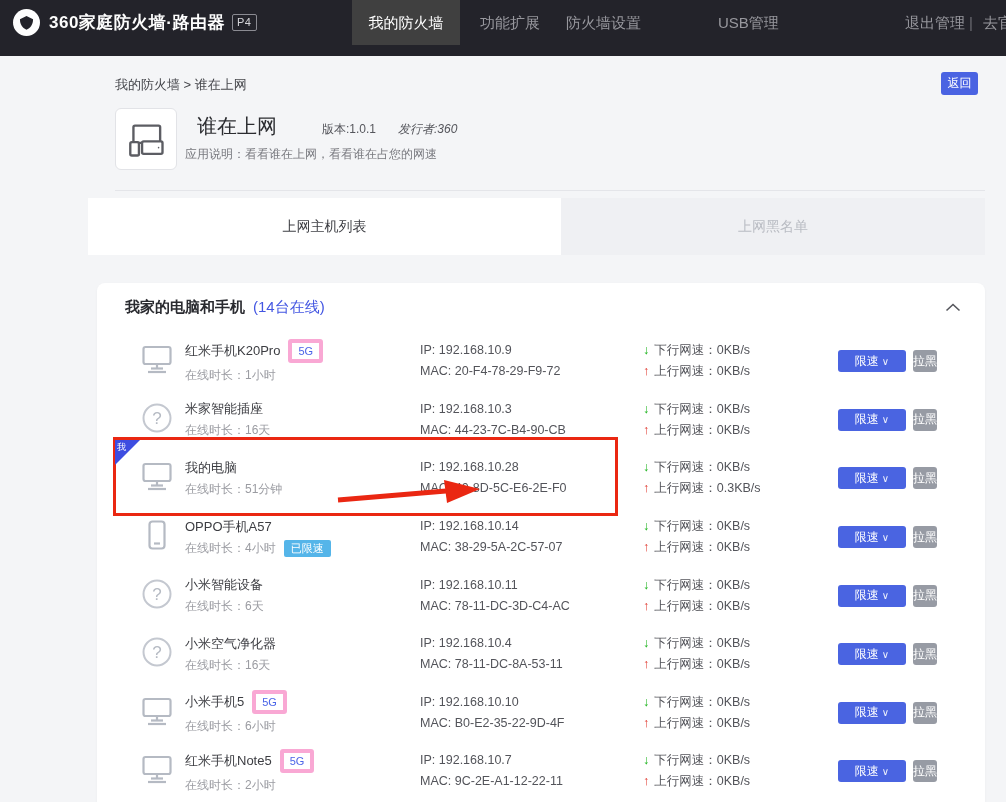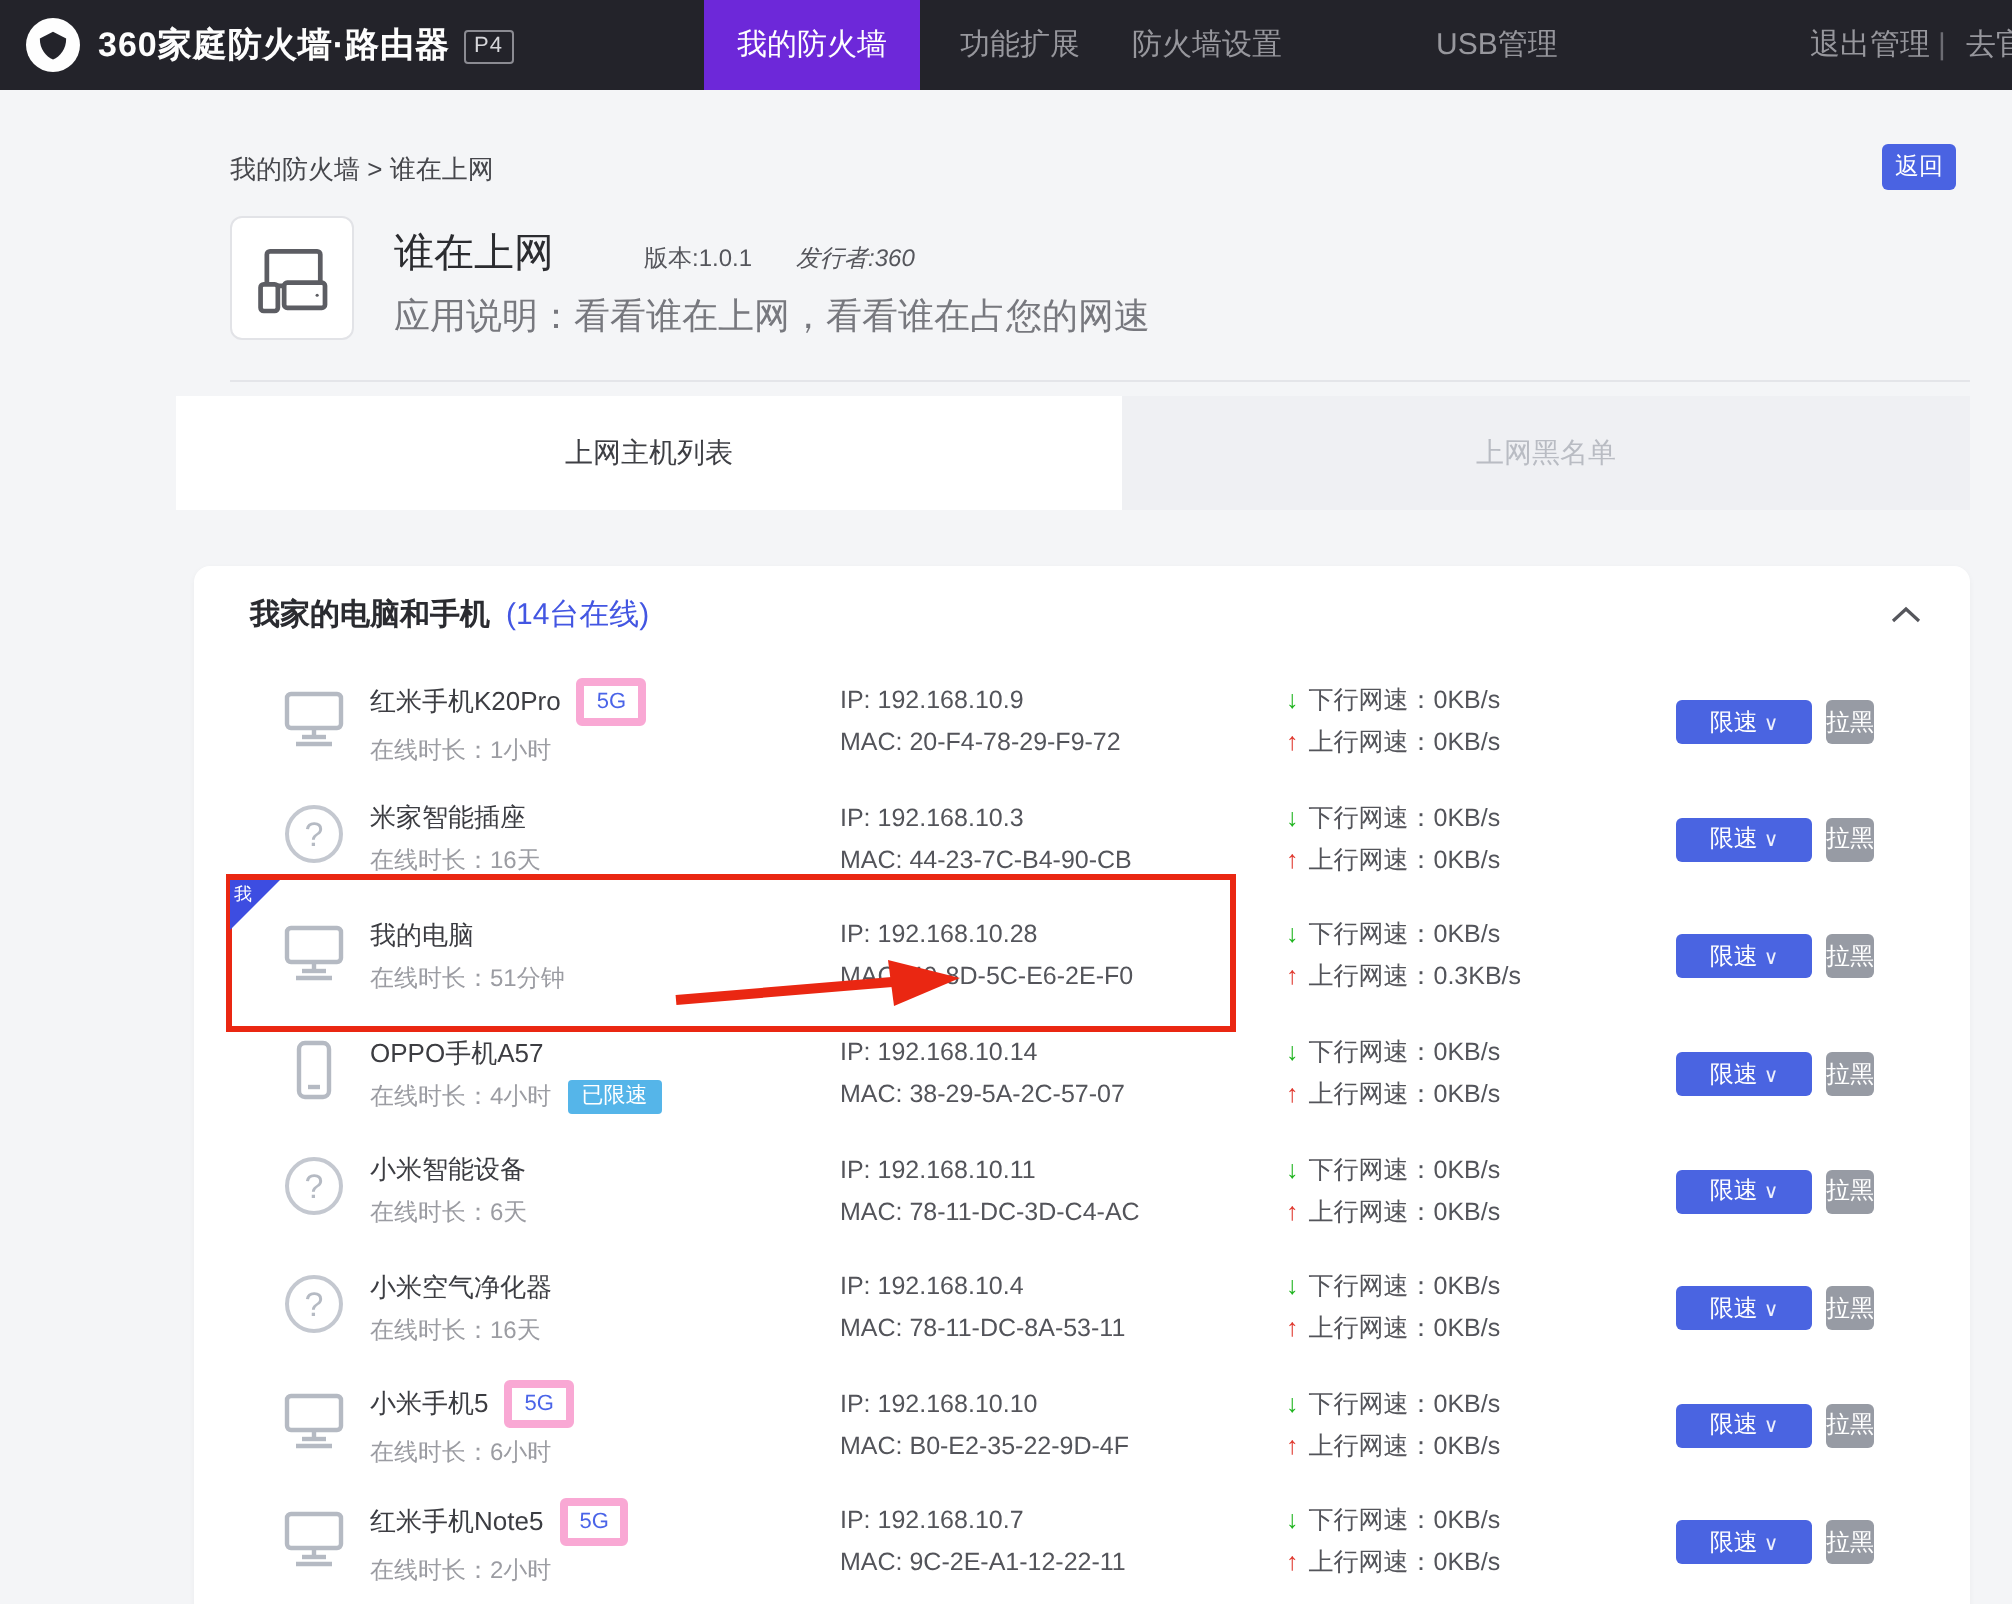--- a/index.html
+++ b/index.html
@@ -1,43 +1,43 @@
 <!DOCTYPE html>
 <html><head>
 <meta charset="utf-8">
 <style>
   * { margin:0; padding:0; box-sizing:border-box; }
   html,body { width:1006px; height:802px; overflow:hidden; }
   body { font-family:"Liberation Sans","DejaVu Sans",sans-serif; background:#f4f5f7; position:relative; }
 
   
-  .navbar { position:absolute; top:0; left:0; width:1006px; height:45px; background:#23232a; overflow:hidden; }
+  .navbar { position:absolute; top:0; left:0; width:1006px; height:56px; background:#23232a; overflow:hidden; }
   .logo-circle { position:absolute; left:13px; top:9px; width:27px; height:27px; border-radius:50%; background:#fefefe; display:flex; align-items:center; justify-content:center; }
   .brand { position:absolute; left:49px; top:0; height:45px; line-height:45px; color:#fdfdfd; font-size:17px; font-weight:bold; letter-spacing:.5px; white-space:nowrap; }
   .brand-badge { display:inline-block; margin-left:7px; padding:0 4px; border:1px solid #8b8b92; border-radius:2px; color:#d6d6da; font-size:11px; font-weight:normal; line-height:15px; vertical-align:2px; }
   .nav-item { position:absolute; top:0; height:45px; line-height:45px; color:#97979d; font-size:15px; white-space:nowrap; cursor:pointer; }
-  .nav-item.active { background:#6d28d9; color:#ffffff; text-align:center; }
+  .nav-item.active { background:#404040; color:#ffffff; text-align:center; }
   .nav-firewall { left:352px; width:108px; }
   .nav-ext { left:480px; }
   .nav-settings { left:566px; }
   .nav-usb { left:676px;margin-left:42px; }
   .nav-logout { left:905px; }
   .nav-sep { left:969px; color:#6c6c73; }
   .nav-official { left:983px; }
 
   
   .breadcrumb { position:absolute; left:115px; top:76px; font-size:13px; color:#46474c; }
   .back-btn { position:absolute; left:941px; top:72px; width:37px; height:23px; background:#4a63e2; color:#fff; font-size:12px; border:none; border-radius:3px; cursor:pointer; line-height:23px; text-align:center; }
 
   
   .app-icon-card { position:absolute; left:115px; top:108px; width:62px; height:62px; background:#fff; border:1px solid #e2e3e7; border-radius:6px; display:flex; align-items:center; justify-content:center; }
   .app-title { position:absolute; left:197px; top:113px; font-size:20px; color:#2b2c30;text-align:center; }
   .app-meta { position:absolute; left:322px; top:121px; font-size:12px; color:#55565c; }
   .app-meta span + span { margin-left:22px;font-style:italic; }
-  .app-desc { position:absolute; left:197px; top:146px; font-size:18px; color:#77787e;text-align:right; }
+  .app-desc { position:absolute; left:185px; top:146px; font-size:12px; color:#77787e;text-align:right; }
   .divider { position:absolute; left:115px; top:190px; width:870px; height:1px; background:#e4e5e9; }
 
   
   .tabs { position:absolute; left:88px; top:198px; width:897px; height:57px; display:flex; }
   .tab { flex:none; display:flex; align-items:center; justify-content:center; font-size:14px; cursor:pointer; }
   .tab.active { width:473px; background:#ffffff; color:#3e3f44; }
   .tab.inactive { width:424px; background:#eff0f3; color:#b9bcc3; }
 
   
   .panel { position:absolute; left:97px; top:283px; width:888px; height:560px; background:#fff; border-radius:8px 8px 0 0; box-shadow:0 1px 3px rgba(0,0,0,.04); }

